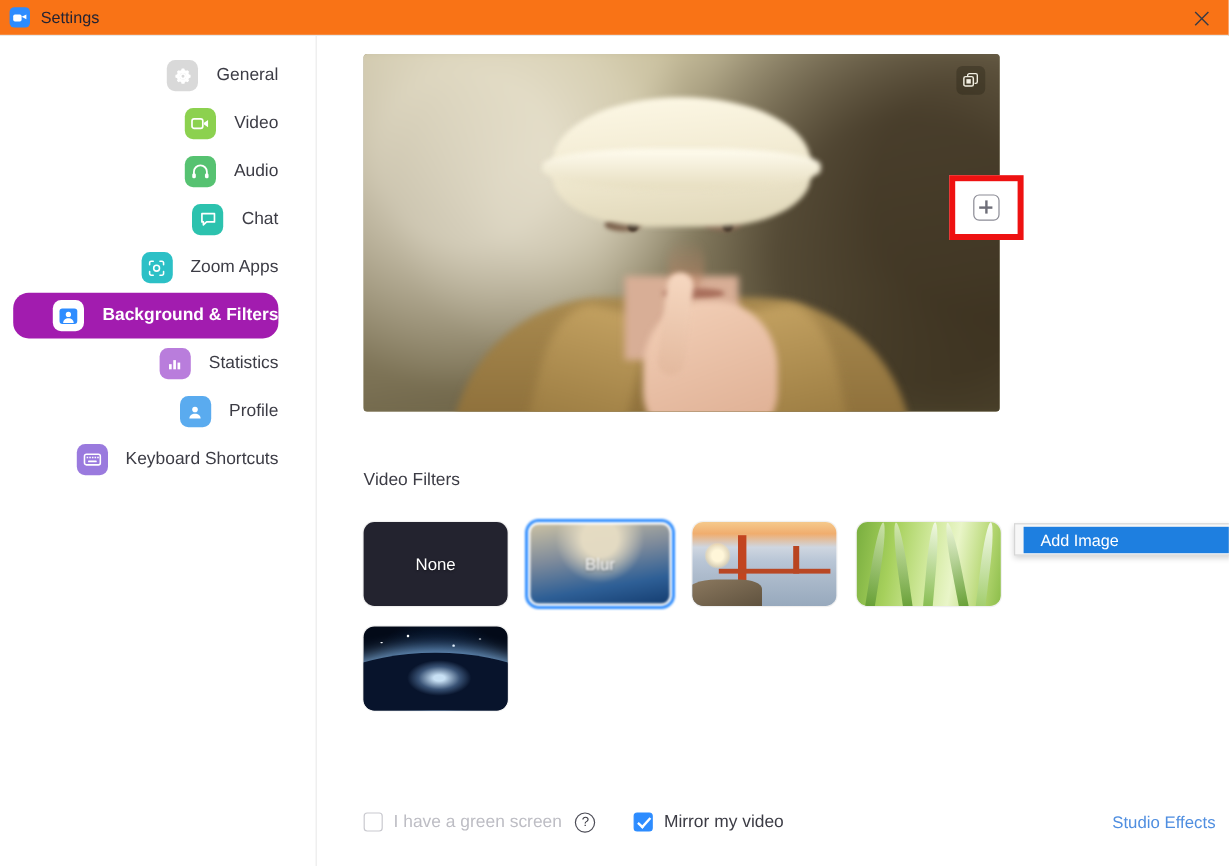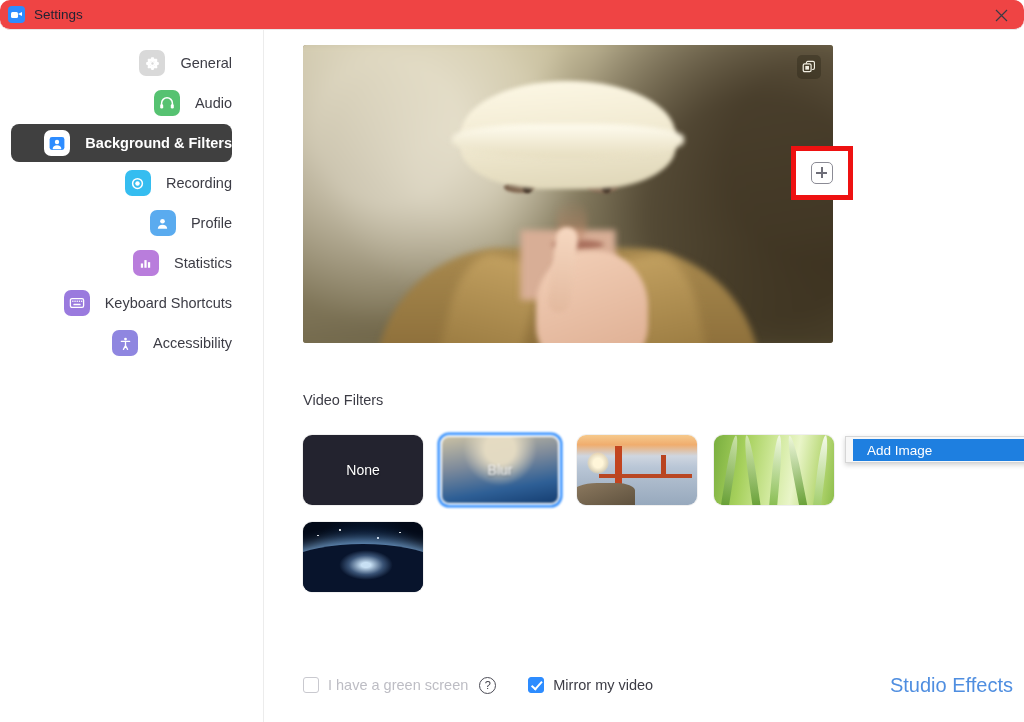--- a/index.html
+++ b/index.html
@@ -12,23 +12,23 @@
   #app {
     position: relative;
     width: 1024px; height: 722px;
     background: #ffffff;
   }
 
   
   .titlebar {
     position: absolute; left: 0; top: 0;
     width: 1024px; height: 30px;
-    background: #ef4444;
+    background: #f97316;
     border-bottom: 1px solid #e8e8e8;
-    display: flex; align-items: center; border-radius: 10px;
+    display: flex; align-items: center;
   }
   .zoom-logo {
     width: 17px; height: 17px;
     margin-left: 8px;
     background: #2d8cff;
     border-radius: 4px;
     position: relative;
     flex: none;
   }
   .zoom-logo::before {
@@ -70,21 +70,21 @@
   .nav-item {
     position: relative;
     height: 38px;
     margin: 2px 31px 2px 11px;
     border-radius: 8px;
     display: flex; align-items: center;
     cursor: pointer;
     padding-left: 10px;
     justify-content: flex-end;
   }
-  .nav-item.active { background: #404040; }
+  .nav-item.active { background: #a21caf; border-radius: 13px; }
   .nav-label {
     margin-left: 15px;
     font-size: 14.5px;
     color: #3c3c45;
     white-space: nowrap;
   }
   .nav-item.active .nav-label { color: #ffffff; font-weight: bold; }
 
   .nav-icon {
     width: 26px; height: 26px;
@@ -433,21 +433,21 @@
     margin-left: 11px;
     width: 17px; height: 17px;
     border: 1.4px solid #4c4c56;
     border-radius: 50%;
     display: flex; align-items: center; justify-content: center;
     font-size: 11px; color: #3c3c45;
     cursor: pointer; flex: none;
   }
   .studio-link {
     margin-left: auto;
-    font-size: 20px;
+    font-size: 14px;
     color: #4f8ee0;
     cursor: pointer;
     white-space: nowrap;
   }
 </style>
 </head>
 <body>
 
 <div id="app">
 
@@ -467,103 +467,111 @@
       <span class="nav-icon" style="background:#d9d9d9">
         <svg width="15" height="15" viewBox="0 0 16 16">
             <path fill="#fff" d="M8 5.2a2.8 2.8 0 100 5.6 2.8 2.8 0 000-5.6zm0 4.1a1.3 1.3 0 110-2.6 1.3 1.3 0 010 2.6z"></path>
             <path fill="#fff" d="M13.6 6.7h-1a4.9 4.9 0 00-.5-1.2l.7-.7a.7.7 0 000-1l-1.6-1.6a.7.7 0 00-1 0l-.7.7a4.9 4.9 0 00-1.2-.5v-1A.7.7 0 007.6.7H5.4a.7.7 0 00-.7.7v1a4.9 4.9 0 00-1.2.5l-.7-.7a.7.7 0 00-1 0L.2 3.8a.7.7 0 000 1l.7.7A4.9 4.9 0 00.4 6.7h-1a.7.7 0 000 0z" opacity="0"></path>
             <path fill="#fff" d="M8 1.2c-.5 0-.9.1-1.3.2l-.3 1.3c-.4.1-.8.3-1.1.5l-1.2-.6c-.6.4-1.1.9-1.5 1.5l.6 1.2c-.2.3-.4.7-.5 1.1l-1.3.3c-.1.4-.2.8-.2 1.3s.1.9.2 1.3l1.3.3c.1.4.3.8.5 1.1l-.6 1.2c.4.6.9 1.1 1.5 1.5l1.2-.6c.3.2.7.4 1.1.5l.3 1.3c.4.1.8.2 1.3.2s.9-.1 1.3-.2l.3-1.3c.4-.1.8-.3 1.1-.5l1.2.6c.6-.4 1.1-.9 1.5-1.5l-.6-1.2c.2-.3.4-.7.5-1.1l1.3-.3c.1-.4.2-.8.2-1.3s-.1-.9-.2-1.3l-1.3-.3c-.1-.4-.3-.8-.5-1.1l.6-1.2c-.4-.6-.9-1.1-1.5-1.5l-1.2.6c-.3-.2-.7-.4-1.1-.5L9.3 1.4C8.9 1.3 8.5 1.2 8 1.2zm0 4a2.8 2.8 0 110 5.6 2.8 2.8 0 010-5.6z"></path>
           </svg>
       </span>
       <span class="nav-label">General</span>
     </div>
 
+    <div class="nav-item">
+      <span class="nav-icon" style="background:#8cd14f">
+        <svg width="16" height="12" viewBox="0 0 16 12">
+            <rect x="1" y="2" width="9" height="8" rx="1.8" fill="none" stroke="#fff" stroke-width="1.4"></rect>
+            <path d="M11 5.2 L14.4 3 v6 L11 6.8 z" fill="#fff"></path>
+          </svg>
+      </span>
+      <span class="nav-label">Video</span>
+    </div>
 
     <div class="nav-item">
       <span class="nav-icon" style="background:#56c271">
         <svg width="16" height="14" viewBox="0 0 16 14">
             <path d="M2.6 9.5V7.2a5.4 5.4 0 0110.8 0v2.3" fill="none" stroke="#fff" stroke-width="1.5"></path>
             <rect x="1.2" y="8.3" width="3" height="4.2" rx="1.3" fill="#fff"></rect>
             <rect x="11.8" y="8.3" width="3" height="4.2" rx="1.3" fill="#fff"></rect>
           </svg>
       </span>
       <span class="nav-label">Audio</span>
     </div>
 
 
-
+    <div class="nav-item">
+      <span class="nav-icon" style="background:#2cc2ae">
+        <svg width="15" height="14" viewBox="0 0 16 15">
+            <path d="M2.4 2.2h11.2v7.4H6.6l-2.9 2.6V9.6H2.4z" fill="none" stroke="#fff" stroke-width="1.5" stroke-linejoin="round"></path>
+          </svg>
+      </span>
+      <span class="nav-label">Chat</span>
+    </div>
+
+    <div class="nav-item">
+      <span class="nav-icon" style="background:#2cc0c6">
+        <svg width="15" height="15" viewBox="0 0 16 16">
+            <path d="M5 1.8H3.2A1.4 1.4 0 001.8 3.2V5M11 1.8h1.8a1.4 1.4 0 011.4 1.4V5M5 14.2H3.2a1.4 1.4 0 01-1.4-1.4V11M11 14.2h1.8a1.4 1.4 0 001.4-1.4V11" fill="none" stroke="#fff" stroke-width="1.4" stroke-linecap="round"></path>
+            <circle cx="8" cy="8" r="2.6" fill="none" stroke="#fff" stroke-width="1.4"></circle>
+          </svg>
+      </span>
+      <span class="nav-label">Zoom Apps</span>
+    </div>
 
     <div class="nav-item active">
       <span class="nav-icon" style="background:#ffffff">
         <svg width="16" height="15" viewBox="0 0 16 15">
             <rect x="0.6" y="1" width="14.8" height="13" rx="2.4" fill="#2d8cff"></rect>
             <circle cx="8" cy="6" r="2.2" fill="#fff"></circle>
             <path d="M3.6 13.2c0-2.5 2-4 4.4-4s4.4 1.5 4.4 4z" fill="#fff"></path>
           </svg>
       </span>
       <span class="nav-label">Background &amp; Filters</span>
     </div>
 
-    <div class="nav-item">
-      <span class="nav-icon" style="background:#35bdf0">
-        <svg width="15" height="15" viewBox="0 0 16 16">
-            <circle cx="8" cy="8" r="5.2" fill="none" stroke="#fff" stroke-width="1.6"></circle>
-            <circle cx="8" cy="8" r="2.4" fill="#fff"></circle>
-          </svg>
-      </span>
-      <span class="nav-label">Recording</span>
-    </div>
-
-    <div class="nav-item">
-      <span class="nav-icon" style="background:#5aabef">
-        <svg width="15" height="15" viewBox="0 0 16 16">
-            <circle cx="8" cy="5.6" r="2.5" fill="#fff"></circle>
-            <path d="M3 13.6c0-2.7 2.2-4.3 5-4.3s5 1.6 5 4.3z" fill="#fff"></path>
-          </svg>
-      </span>
-      <span class="nav-label">Profile</span>
-    </div>
 
     <div class="nav-item">
       <span class="nav-icon" style="background:#b97ddc">
         <svg width="15" height="14" viewBox="0 0 16 15">
             <rect x="3" y="8" width="2.4" height="4.6" fill="#fff"></rect>
             <rect x="6.8" y="4.4" width="2.4" height="8.2" fill="#fff"></rect>
             <rect x="10.6" y="6.6" width="2.4" height="6" fill="#fff"></rect>
           </svg>
       </span>
       <span class="nav-label">Statistics</span>
+    </div>
+
+    <div class="nav-item">
+      <span class="nav-icon" style="background:#5aabef">
+        <svg width="15" height="15" viewBox="0 0 16 16">
+            <circle cx="8" cy="5.6" r="2.5" fill="#fff"></circle>
+            <path d="M3 13.6c0-2.7 2.2-4.3 5-4.3s5 1.6 5 4.3z" fill="#fff"></path>
+          </svg>
+      </span>
+      <span class="nav-label">Profile</span>
     </div>
 
     <div class="nav-item">
       <span class="nav-icon" style="background:#9a7ade">
         <svg width="16" height="12" viewBox="0 0 16 12">
             <rect x="1.4" y="1.6" width="13.2" height="8.8" rx="1.6" fill="none" stroke="#fff" stroke-width="1.3"></rect>
             <g fill="#fff">
               <rect x="3.2" y="3.6" width="1.3" height="1.3"></rect>
               <rect x="5.4" y="3.6" width="1.3" height="1.3"></rect>
               <rect x="7.6" y="3.6" width="1.3" height="1.3"></rect>
               <rect x="9.8" y="3.6" width="1.3" height="1.3"></rect>
               <rect x="12" y="3.6" width="1.3" height="1.3"></rect>
               <rect x="4.4" y="6.8" width="7.2" height="1.4" rx="0.5"></rect>
             </g>
           </svg>
       </span>
       <span class="nav-label">Keyboard Shortcuts</span>
     </div>
 
-    <div class="nav-item">
-      <span class="nav-icon" style="background:#8f86e0">
-        <svg width="15" height="15" viewBox="0 0 16 16">
-            <circle cx="8" cy="3.3" r="1.5" fill="#fff"></circle>
-            <path d="M3.6 5.8h8.8M8 5.8v4.4M8 10.2l-2.2 4M8 10.2l2.2 4" stroke="#fff" stroke-width="1.4" fill="none" stroke-linecap="round"></path>
-          </svg>
-      </span>
-      <span class="nav-label">Accessibility</span>
-    </div>
   </div>
 
   <div class="main">
 
     <div class="preview">
       <div class="preview-bg"></div>
       <div class="person">
         <div class="torso"></div>
         <div class="collar-l"></div>
         <div class="collar-r"></div>

